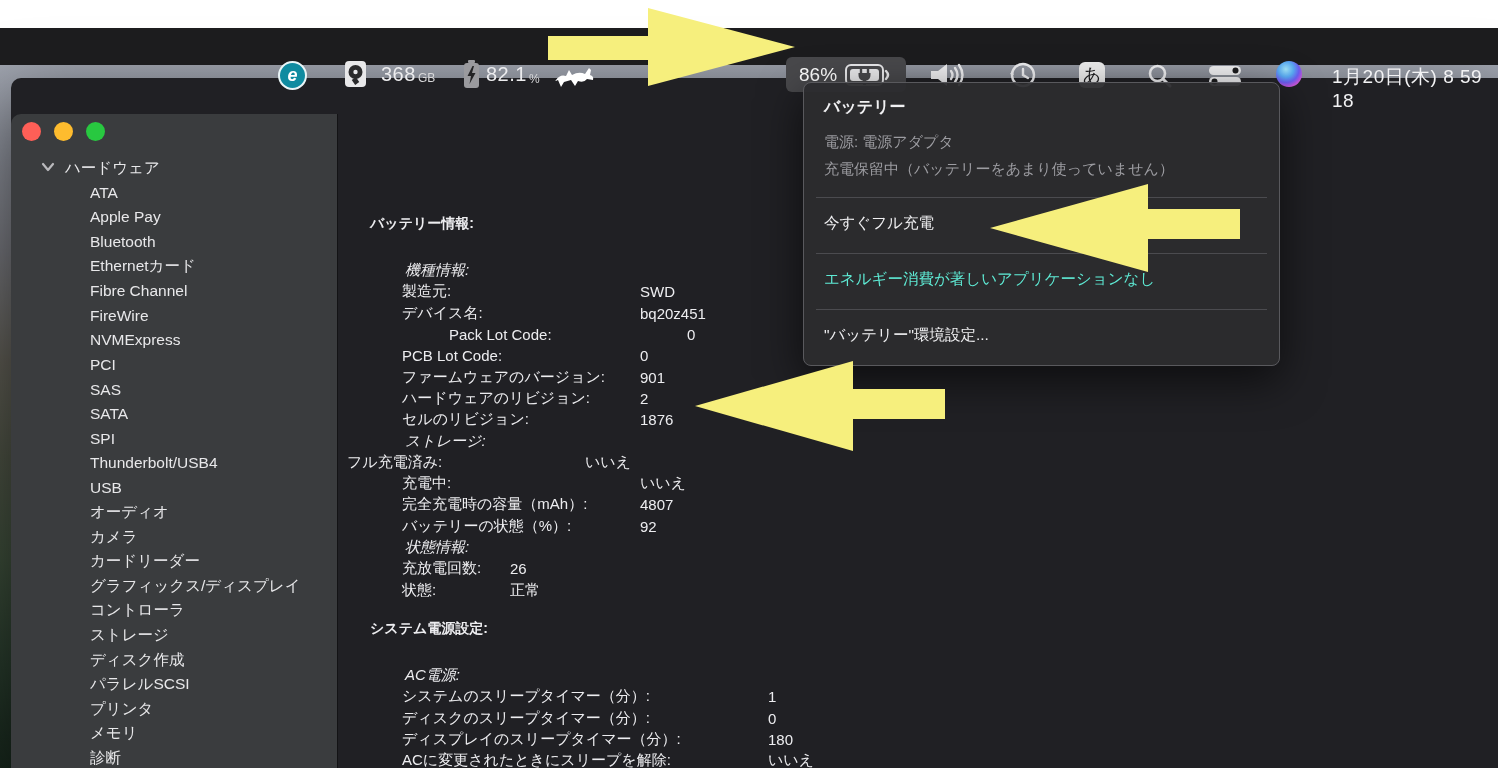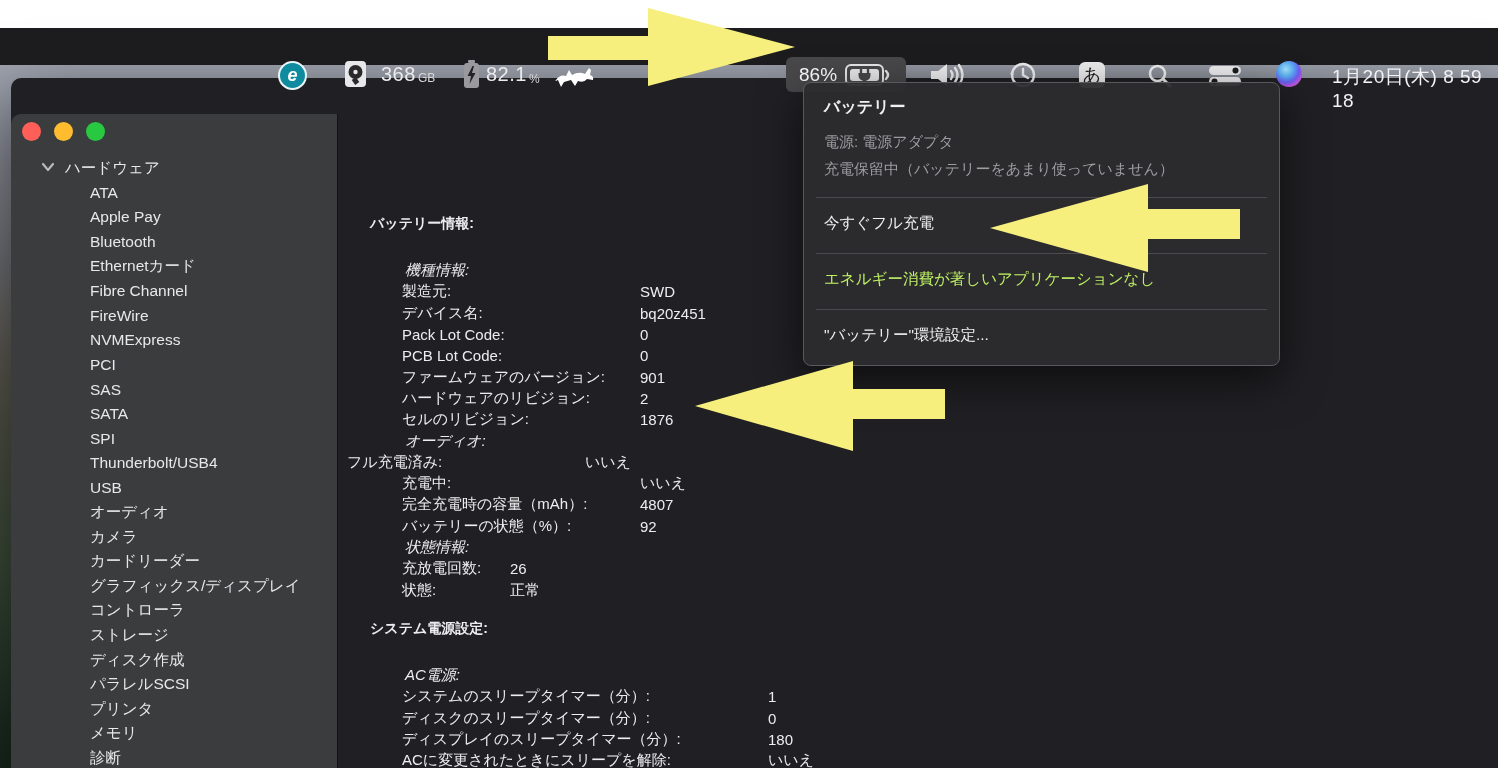--- a/index.html
+++ b/index.html
@@ -42,21 +42,21 @@
   .line{height:21.3px;display:flex;align-items:center;font-size:15px;}
   .line .grp{padding-left:67px;font-style:italic;}
   .line .lbl{padding-left:64px;box-sizing:content-box;flex:0 0 auto;}
   .line .val{flex:0 0 auto;}
   
   .menu{position:absolute;left:803px;top:82px;width:477px;height:284px;background:#2c2c2ef2;
     border:1px solid #59595d;border-radius:8px;box-shadow:0 14px 44px rgba(0,0,0,.6);z-index:40;box-sizing:border-box;}
   .menu .title{position:absolute;left:20px;top:14px;font-size:16px;font-weight:bold;color:#f1f1f3;}
   .menu .status{position:absolute;left:20px;font-size:15px;color:#9c9ca1;}
   .menu .mi{position:absolute;left:20px;font-size:15.5px;}
-  .mi.on{color:#f0f0f2;} .mi.off{color:#bef264;}
+  .mi.on{color:#f0f0f2;} .mi.off{color:#5eead4;}
   .menu .div{position:absolute;left:12px;right:12px;height:1px;background:#4b4b4f;}
   
   .arrow{position:absolute;z-index:50;}
   .shaft{position:absolute;background:#f6ef7d;}
   .head-r{position:absolute;width:0;height:0;border-top:39px solid transparent;border-bottom:39px solid transparent;border-left:147px solid #f6ef7d;}
   .head-l{position:absolute;width:0;height:0;border-top:44px solid transparent;border-bottom:44px solid transparent;border-right:158px solid #f6ef7d;}
   svg{display:block;}
 </style>
 </head>
 <body>
@@ -268,41 +268,41 @@
           </div>
           <div class="line">
             <span class="lbl" style="width: 238px;">製造元:</span>
             <span class="val">SWD</span>
           </div>
           <div class="line">
             <span class="lbl" style="width: 238px;">デバイス名:</span>
             <span class="val">bq20z451</span>
           </div>
           <div class="line">
-            <span class="lbl" style="width: 238px;">Pack Lot Code:</span>
+            <span class="lbl" style="width: 238px; margin-left: 47px;">Pack Lot Code:</span>
             <span class="val">0</span>
           </div>
           <div class="line">
             <span class="lbl" style="width: 238px;">PCB Lot Code:</span>
             <span class="val">0</span>
           </div>
           <div class="line">
             <span class="lbl" style="width: 238px;">ファームウェアのバージョン:</span>
             <span class="val">901</span>
           </div>
           <div class="line">
             <span class="lbl" style="width: 238px;">ハードウェアのリビジョン:</span>
             <span class="val">2</span>
           </div>
           <div class="line">
             <span class="lbl" style="width: 238px;">セルのリビジョン:</span>
             <span class="val">1876</span>
           </div>
           <div class="line">
-            <span class="grp">オーディオ:</span>
+            <span class="grp">ストレージ:</span>
           </div>
           <div class="line">
             <span class="lbl" style="width: 238px; padding-left: 9px;">フル充電済み:</span>
             <span class="val">いいえ</span>
           </div>
           <div class="line">
             <span class="lbl" style="width: 238px;">充電中:</span>
             <span class="val">いいえ</span>
           </div>
           <div class="line">

